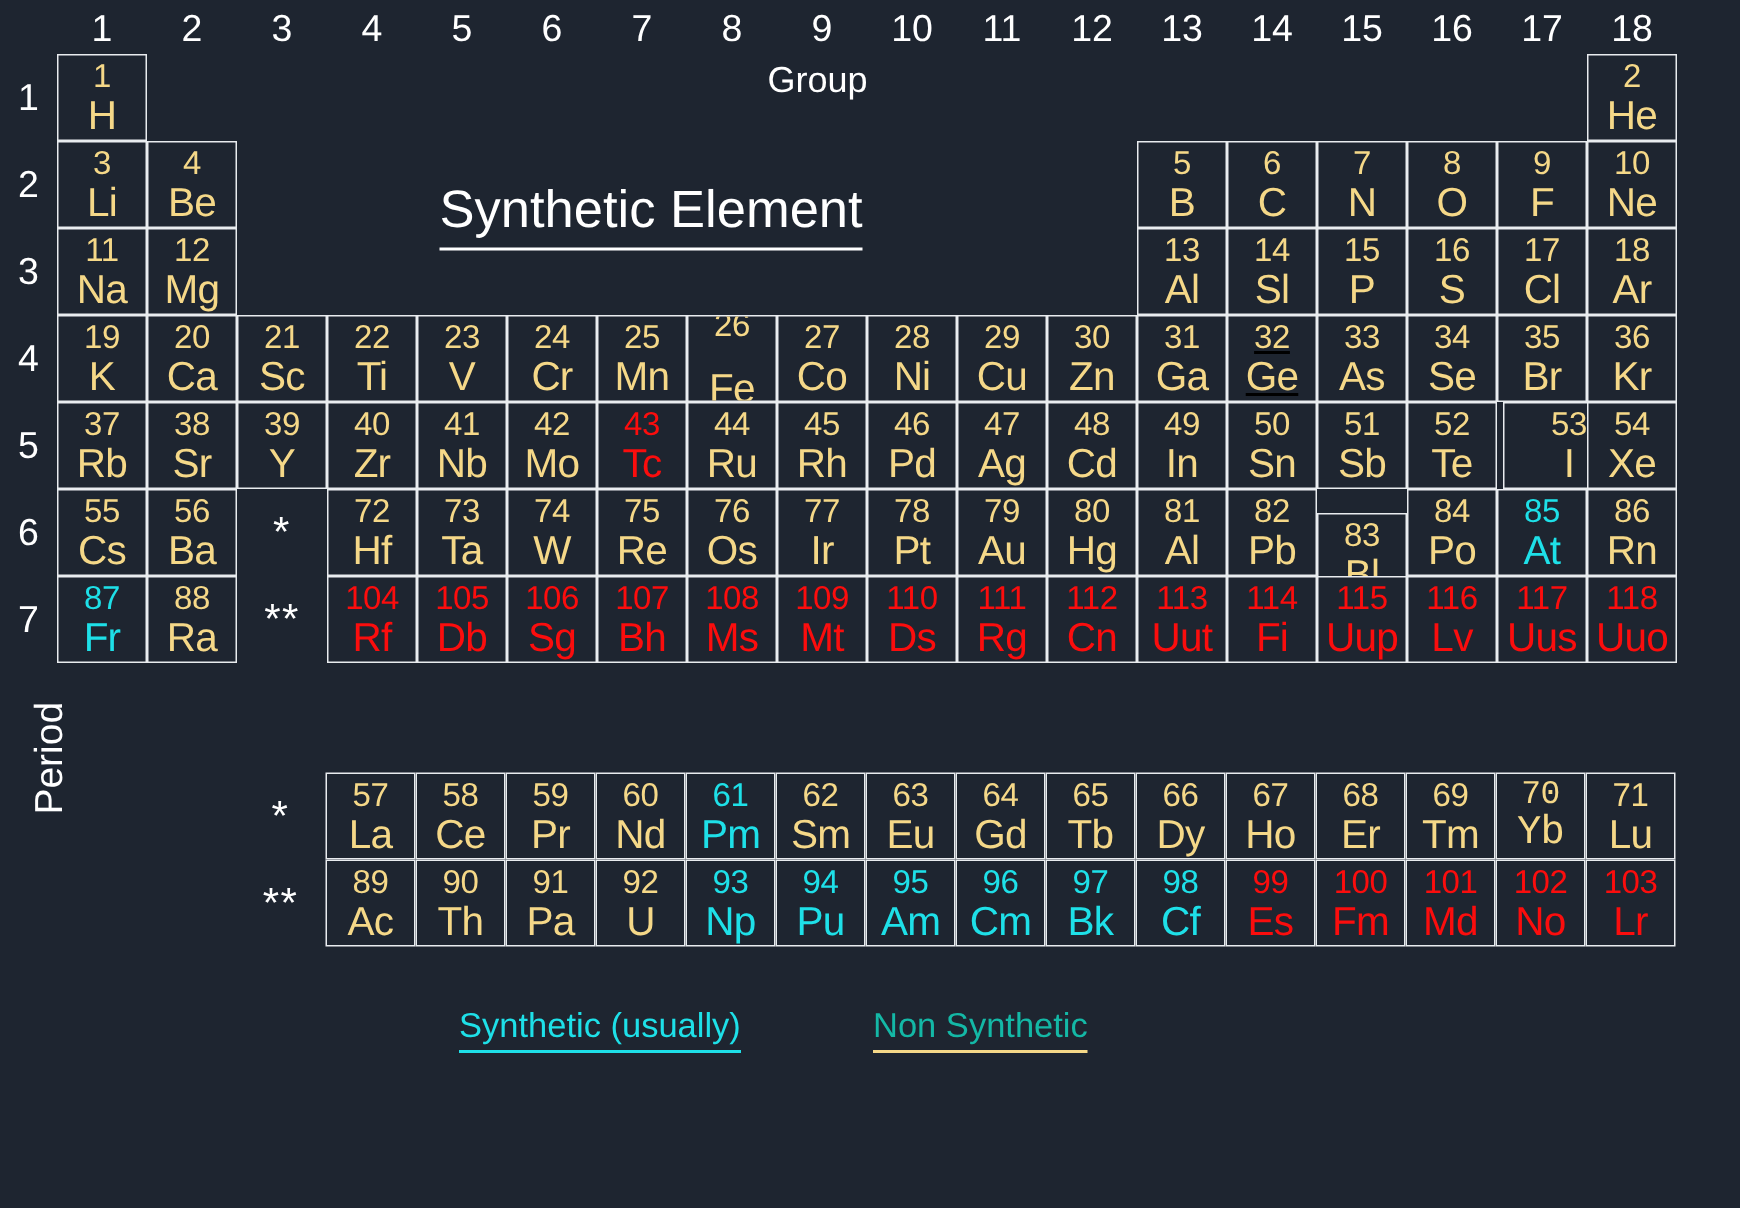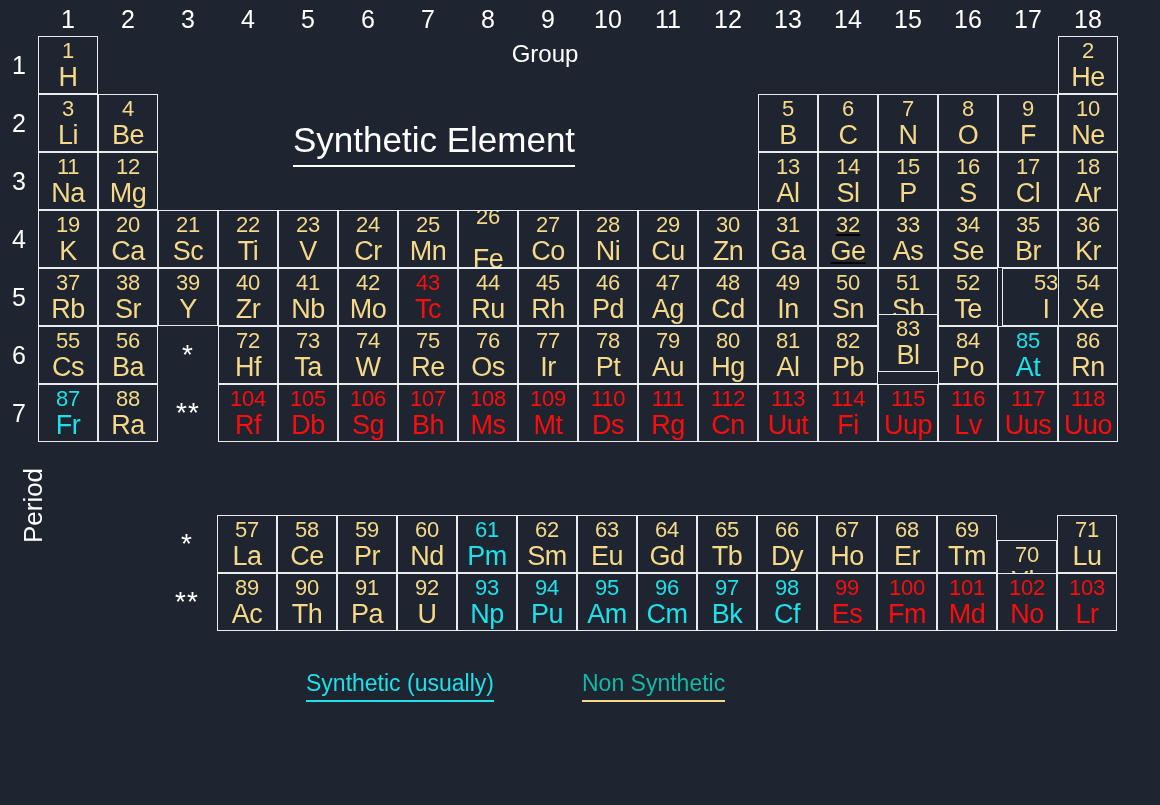--- a/index.html
+++ b/index.html
@@ -450,21 +450,21 @@
         <div class="sym">Hg</div>
       </div>
       <div class="cell c-gold" style="left: 758px; top: 326px;">
         <div class="num">81</div>
         <div class="sym">Al</div>
       </div>
       <div class="cell c-gold" style="left: 818px; top: 326px;">
         <div class="num">82</div>
         <div class="sym">Pb</div>
       </div>
-      <div class="cell c-gold" style="left: 878px; top: 314px;">
+      <div class="cell c-gold" style="left: 878px; top: 342px;">
         <div class="num">83</div>
         <div class="sym">Bl</div>
       </div>
       <div class="cell c-gold" style="left: 938px; top: 326px;">
         <div class="num">84</div>
         <div class="sym">Po</div>
       </div>
       <div class="cell c-cyan" style="left: 998px; top: 326px;">
         <div class="num">85</div>
         <div class="sym">At</div>
@@ -590,21 +590,21 @@
         <div class="sym">Ho</div>
       </div>
       <div class="cell c-gold" style="left: 877px; top: 515px;">
         <div class="num">68</div>
         <div class="sym">Er</div>
       </div>
       <div class="cell c-gold" style="left: 937px; top: 515px;">
         <div class="num">69</div>
         <div class="sym">Tm</div>
       </div>
-      <div class="cell c-gold" style="left: 997px; top: 540px;">
+      <div class="cell c-gold" style="left: 997px; top: 515px; font-family: Liberation Mono, monospace;">
         <div class="num">70</div>
         <div class="sym">Yb</div>
       </div>
       <div class="cell c-gold" style="left: 1057px; top: 515px;">
         <div class="num">71</div>
         <div class="sym">Lu</div>
       </div>
       <div class="cell c-gold" style="left: 217px; top: 573px;">
         <div class="num">89</div>
         <div class="sym">Ac</div>

